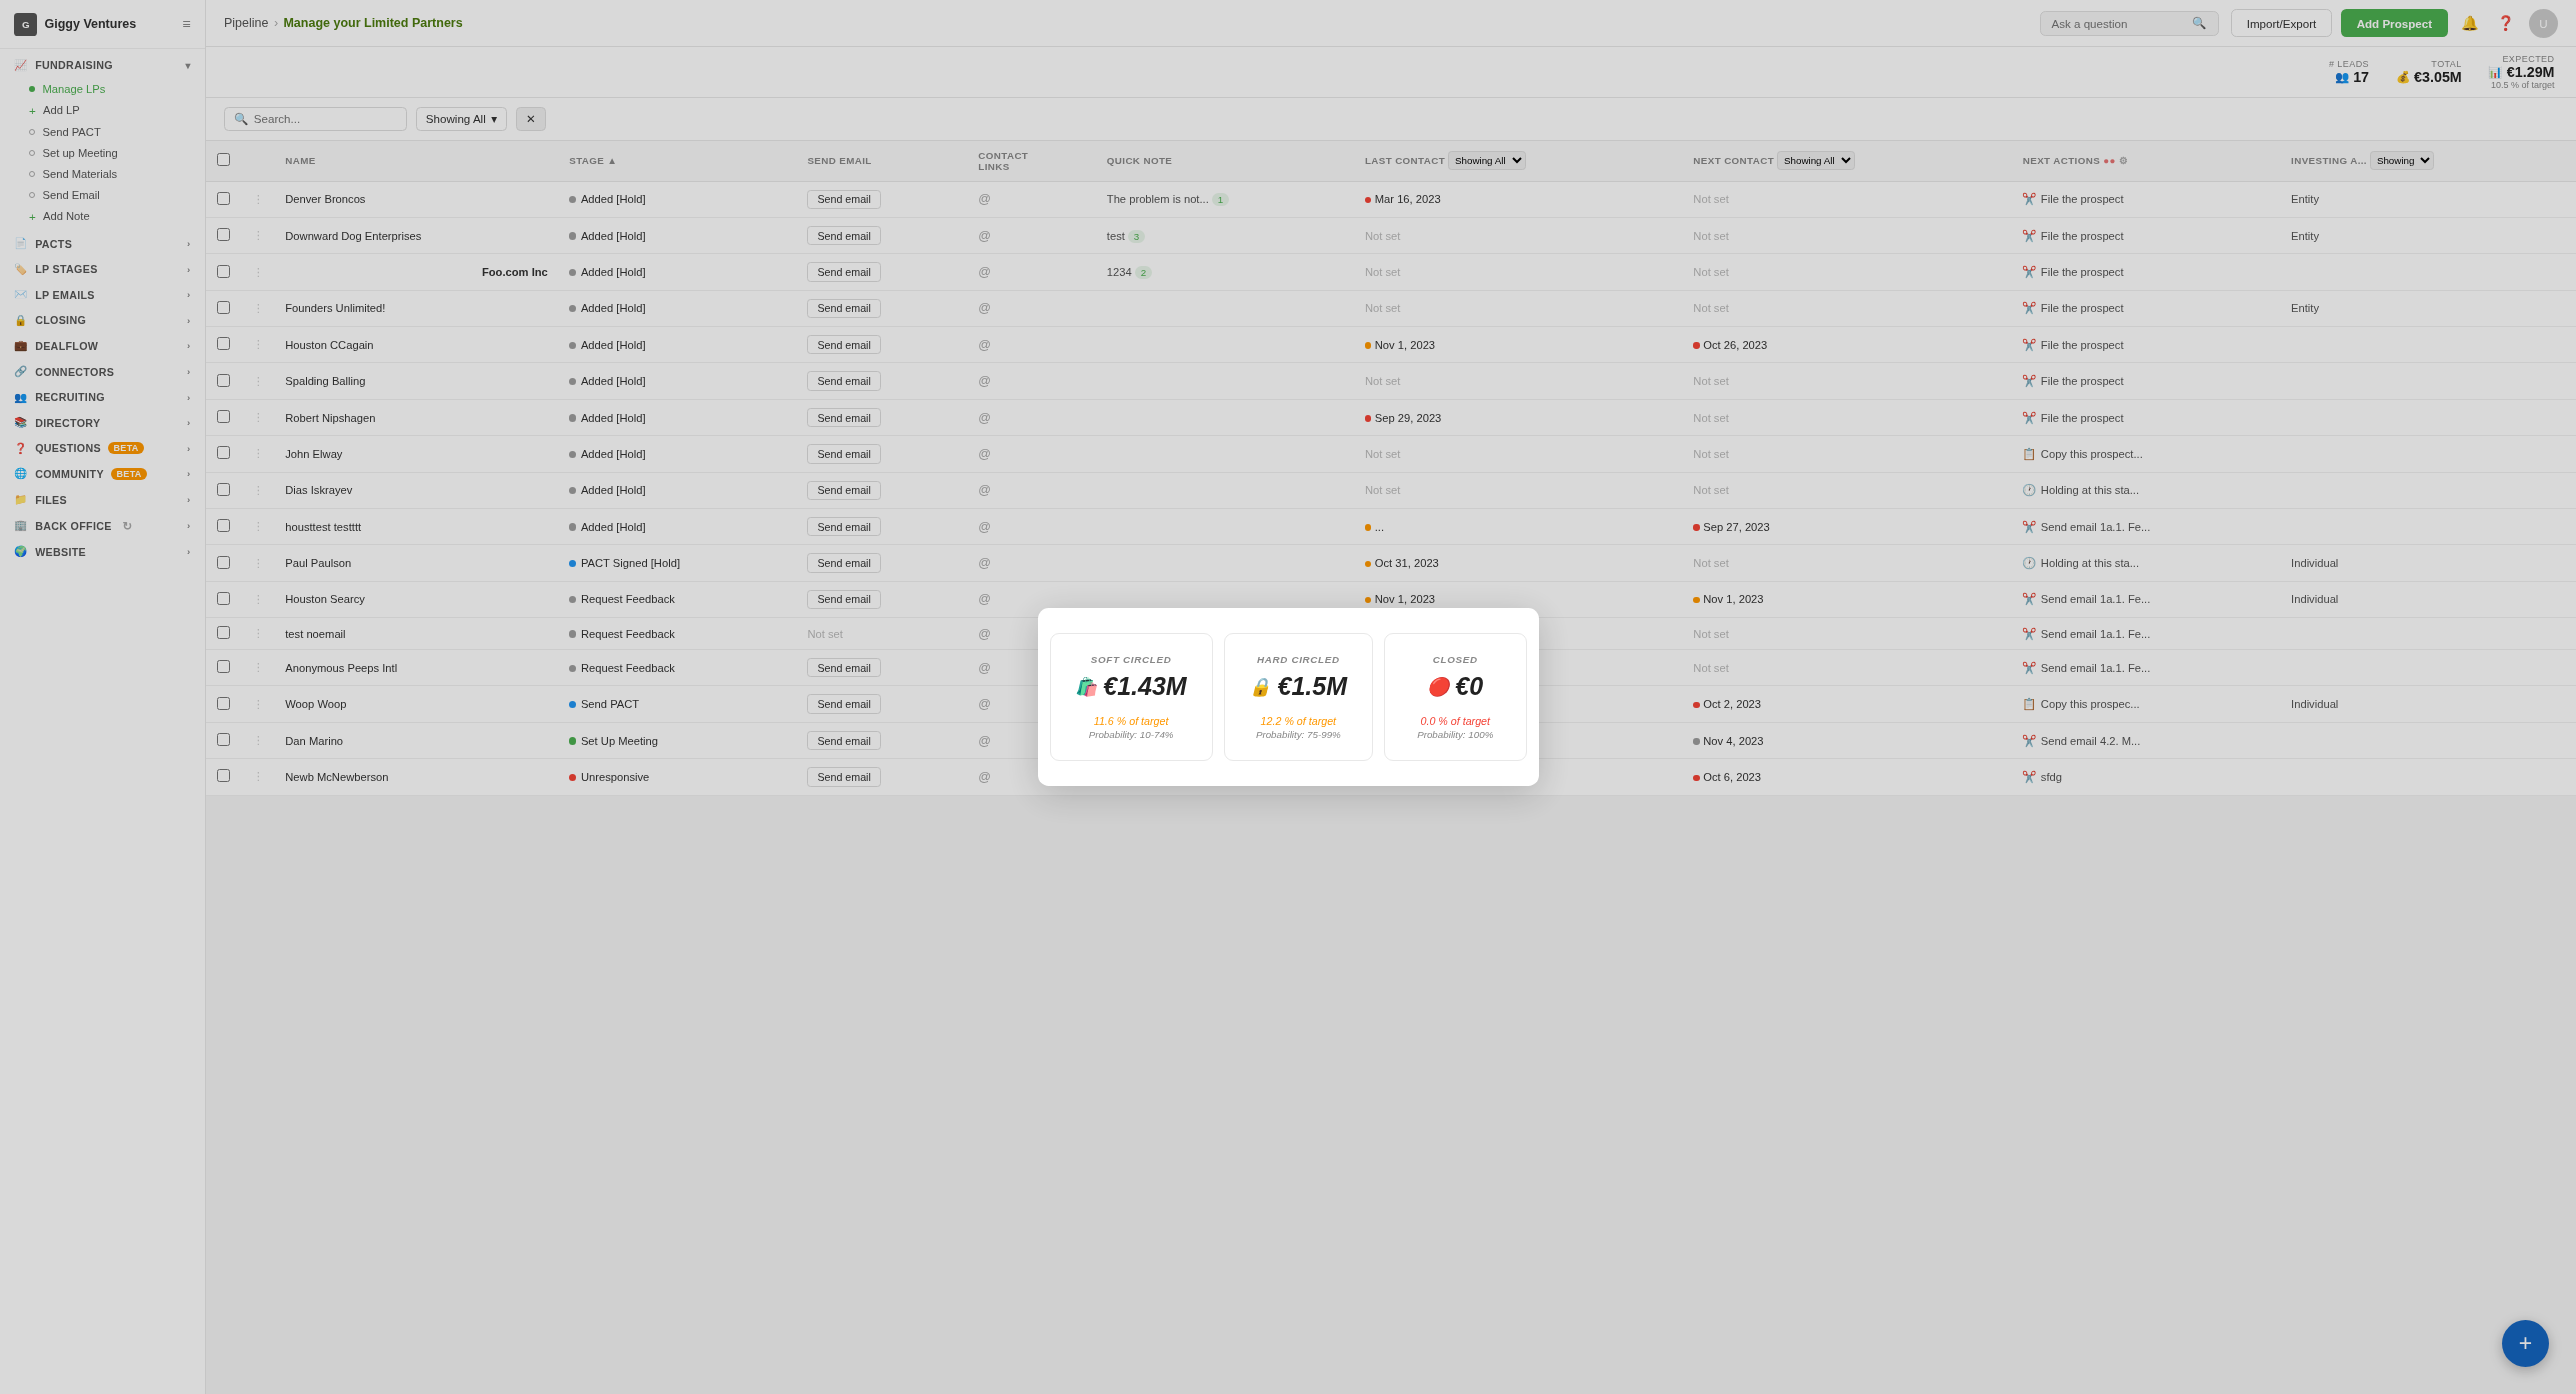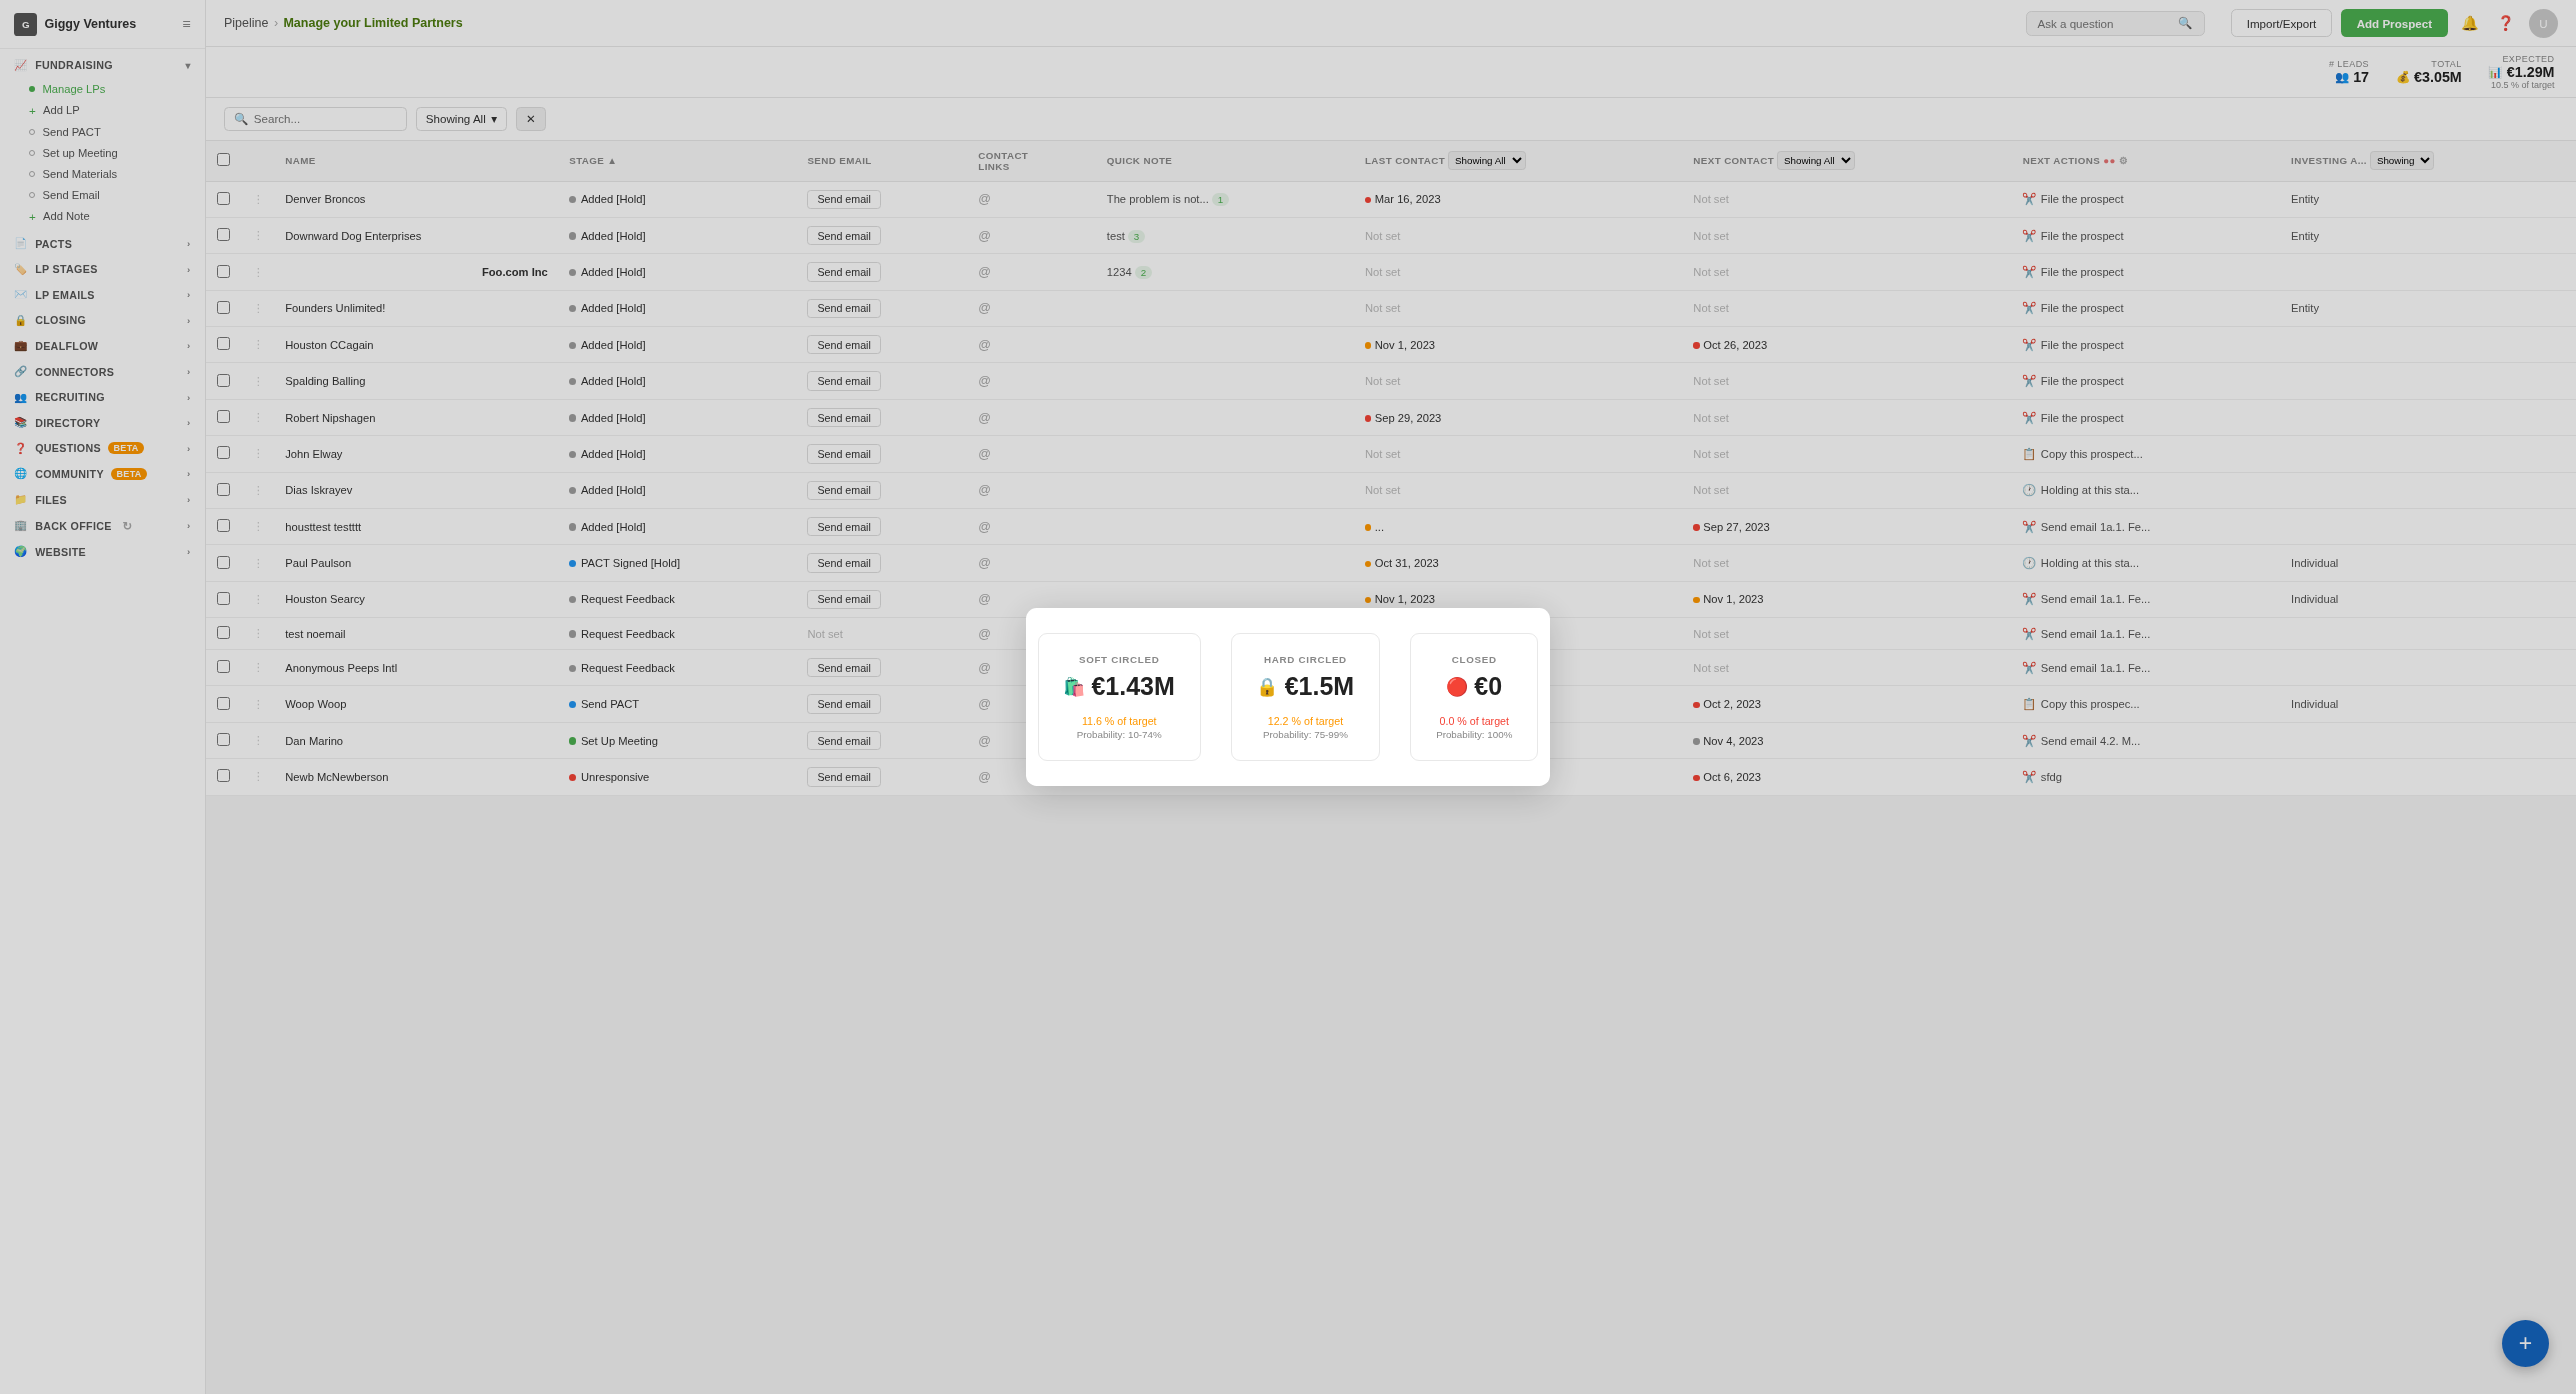--- a/index.html
+++ b/index.html
@@ -19,21 +19,21 @@
     .sidebar-section { padding: 3.6px 0; }
     .sidebar-section-header { display: flex; align-items: center; gap: 7.2px; padding: 6.3px 14.3px; cursor: pointer; font-weight: 600; font-size: 10.7px; color: #555; text-transform: uppercase; letter-spacing: 0.03em; }
     .sidebar-section-header .chevron { margin-left: auto; font-size: 9.8px; color: #888; }
     .sidebar-sub-item { display: flex; align-items: center; gap: 7.2px; padding: 4.5px 14.3px 4.5px 29px; cursor: pointer; color: #555; font-size: 11.2px; }
     .sidebar-sub-item.active { color: #4CAF50; }
     .sidebar-sub-item .dot { width: 6.3px; height: 6.3px; border-radius: 50%; background: #4CAF50; }
     .sidebar-sub-item .dot-empty { width: 6.3px; height: 6.3px; border-radius: 50%; border: 1.3px solid #aaa; }
     .badge { background: #ff9800; color: #fff; border-radius: 7.2px; font-size: 9px; padding: 0.9px 5.4px; font-weight: 600; }
 
     
-    .topbar { display: flex; align-items: center; gap: 16px; padding: 4px 18px; height: 47px; background: #fff; border-bottom: 0.9px solid #e8e8e8; }
+    .topbar { display: flex; align-items: center; gap: 2px; padding: 4px 18px; height: 47px; background: #fff; border-bottom: 0.9px solid #e8e8e8; }
     .breadcrumb { display: flex; align-items: center; gap: 5.4px; font-size: 12.5px; }
     .breadcrumb-link { color: #555; cursor: pointer; }
     .breadcrumb-sep { color: #aaa; }
     .breadcrumb-current { font-weight: 600; color: #4d7c0f; }
     .topbar-search { margin-left: auto; display: flex; align-items: center; background: #f5f5f5; border: 0.9px solid #e0e0e0; border-radius: 5.4px; padding: 4.5px 10.7px; gap: 5.4px; width: 179px; }
     .topbar-search input { border: none; background: transparent; outline: none; font-size: 11.6px; width: 100%; color: #333; }
     .topbar-actions { display: flex; align-items: center; gap: 9px; margin-left: 10.7px; }
     .btn-import { background: #fff; border: 0.9px solid #ddd; border-radius: 5.4px; padding: 6.3px 14.3px; cursor: pointer; font-size: 11.6px; color: #333; }
     .btn-add-prospect { background: #4CAF50; color: #fff; border: none; border-radius: 5.4px; padding: 7.2px 16px; cursor: pointer; font-size: 11.6px; font-weight: 600; }
     .topbar-icon { width: 27px; height: 27px; border-radius: 50%; display: flex; align-items: center; justify-content: center; cursor: pointer; color: #555; font-size: 14.3px; }
@@ -70,21 +70,21 @@
     .btn-send-email { border: 0.9px solid #ddd; border-radius: 3.6px; padding: 2.7px 9px; cursor: pointer; background: #fff; font-size: 10.7px; color: #333; }
     .at-icon { color: #aaa; font-size: 12.5px; cursor: pointer; }
     .note-text { color: #555; max-width: 179px; overflow: hidden; text-overflow: ellipsis; }
     .action-link { color: #555; cursor: pointer; display: flex; align-items: center; gap: 3.6px; }
     .action-icon { color: #9e9e9e; font-size: 11.6px; }
     .investing-type { color: #555; }
     .not-set { color: #bbb; }
 
     
     .overlay { position: fixed; top: 0; left: 0; right: 0; bottom: 0; background: rgba(0,0,0,0.15); display: flex; align-items: center; justify-content: center; z-index: 100; }
-    .modal { background: #fff; border-radius: 10.7px; padding: 25px 12px; display: flex; gap: 30px; box-shadow: 0 7.2px 36px rgba(0,0,0,0.18); min-width: 501px; }
+    .modal { background: #fff; border-radius: 10.7px; padding: 25px 12px; display: flex; gap: 11px; box-shadow: 0 7.2px 36px rgba(0,0,0,0.18); min-width: 501px; font-style: italic; }
     .modal-card { border: 0.9px solid #e8e8e8; border-radius: 9px; padding: 19.7px 25px; flex: 1; display: flex; flex-direction: column; align-items: center; }
     .modal-card-label { font-size: 9.8px; font-weight: 700; color: #888; text-transform: uppercase; letter-spacing: 0.07em; margin-bottom: 7.2px; }
     .modal-card-amount { font-size: 25px; font-weight: 700; color: #222; display: flex; align-items: center; gap: 5.4px; }
     .modal-card-pct { font-size: 10.7px; color: #FF9800; margin-top: 14px; }
     .modal-card-prob { font-size: 9.8px; color: #888; margin-top: 1.8px; }
     .bag-icon { font-size: 18px; }
 
     
     .fab { position: fixed; bottom: 27px; right: 27px; width: 47px; height: 47px; border-radius: 50%; background: #1565C0; color: #fff; display: flex; align-items: center; justify-content: center; font-size: 23px; cursor: pointer; box-shadow: 0 3.6px 12.5px rgba(0,0,0,0.25); z-index: 50; }
 

